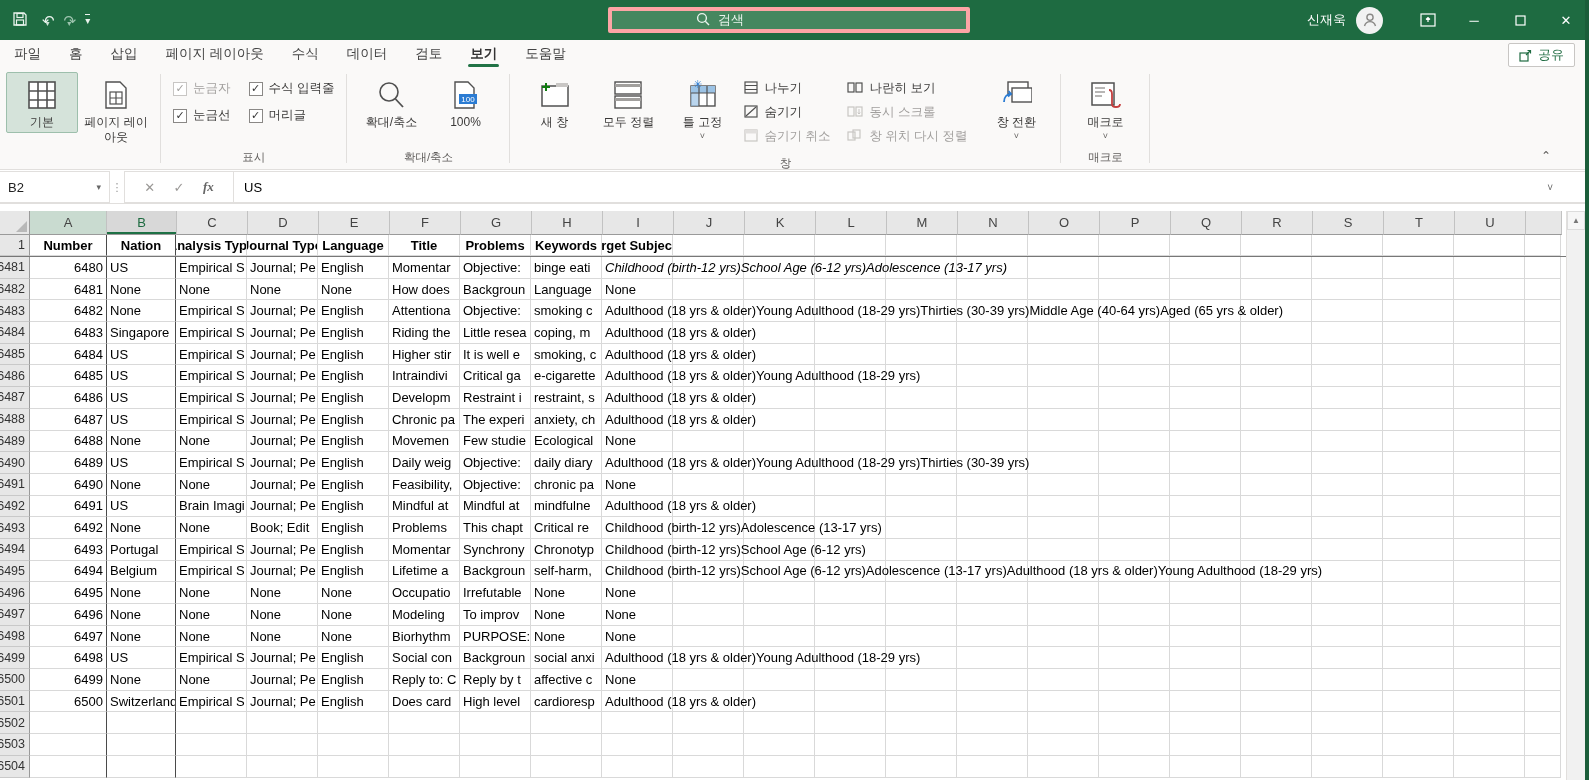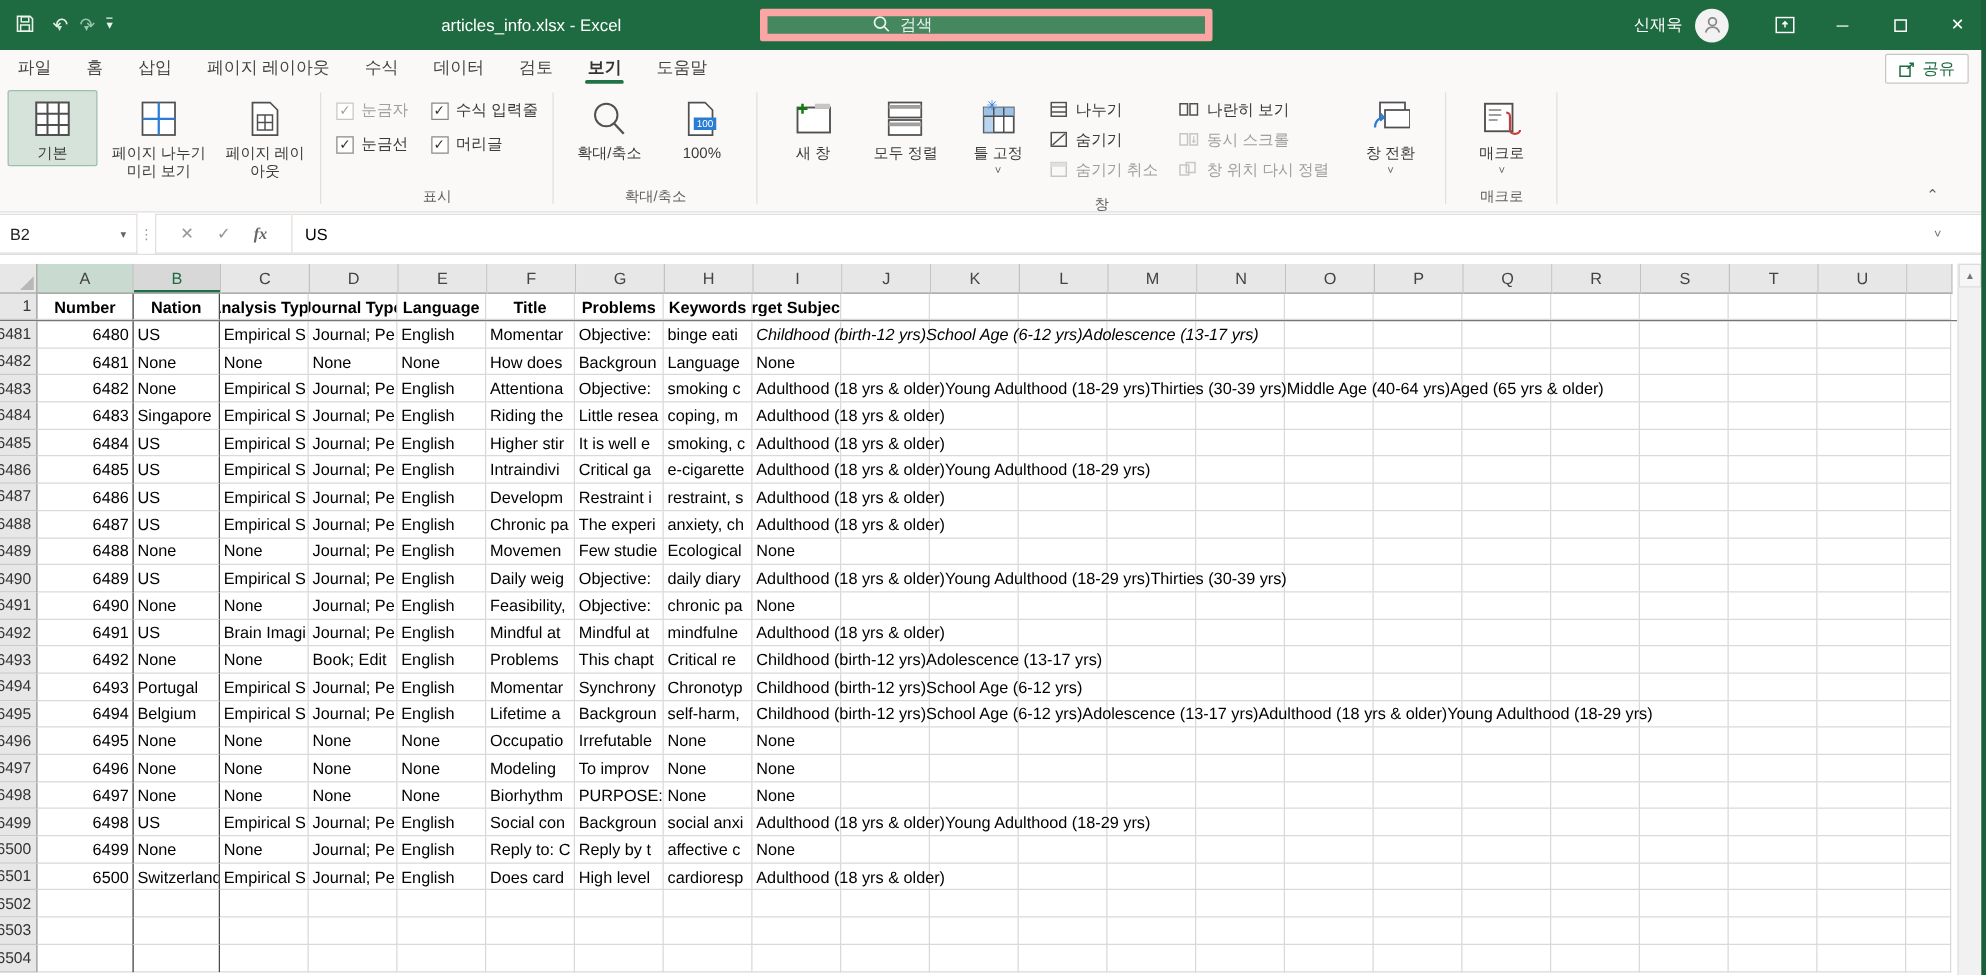--- a/index.html
+++ b/index.html
@@ -9,21 +9,21 @@
 
   
   .titlebar { position:absolute; left:0; top:0; width:1589px; height:40px;
     background:#1E6B41; display:flex; align-items:center; color:#fff; }
   .qat { display:flex; align-items:center; gap:14px; padding-left:12px; width:150px; }
   .qat .icon { font-size:15px; line-height:1; color:#EAF3ED; }
   .qat .sub { font-size:8px; color:#CFE3D7; margin-left:-9px; }
   .tb-title { position:absolute; left:255px; width:340px; text-align:center;
     font-size:13.5px; color:#fff; white-space:nowrap; }
   .searchbox { position:absolute; left:608px; top:7px; width:362px; height:26px;
-    background:#45875F; border:6px solid #fca5a5; border-radius:2px;
+    background:#45875F; border:4px solid #fca5a5; border-radius:2px;
     display:flex; align-items:center; gap:8px; padding-left:84px;
     font-size:13px; color:#E9F3EC; }
   .tb-right { position:absolute; right:0; top:0; height:40px; display:flex; align-items:center; }
   .tb-user { font-size:13px; margin-right:10px; }
   .avatar { width:27px; height:27px; border-radius:50%; background:#F2F2F2;
     display:flex; align-items:center; justify-content:center; margin-right:22px; }
   .winbtn { width:46px; height:40px; display:flex; align-items:center; justify-content:center;
     color:#fff; font-size:13px; }
   .ribbondisp-icon svg, .avatar svg { display:block; }
 
@@ -126,21 +126,20 @@
         <svg width="16" height="16" viewBox="0 0 16 16">
             <path d="M2 2h10l2 2v10H2z" fill="none" stroke="#EAF3ED" stroke-width="1.3"></path>
             <rect x="5" y="2.5" width="6" height="4" fill="none" stroke="#EAF3ED" stroke-width="1.2"></rect>
             <rect x="4.5" y="9" width="7" height="5" fill="none" stroke="#EAF3ED" stroke-width="1.2"></rect>
           </svg>
       </span>
       <span class="icon">↶<span class="sub">▾</span></span>
       <span class="icon" style="color:#9DC4AE">↷<span class="sub" style="color:#9DC4AE">▾</span></span>
       <span class="icon" style="font-size:10px;border-top:1.5px solid #EAF3ED;padding-top:1px">▾</span>
     </div>
-    <div class="tb-title">articles_info.xlsx  -  Excel</div>
     <div class="searchbox">
       <span>
         <svg width="14" height="14" viewBox="0 0 14 14">
             <circle cx="6" cy="6" r="4.4" fill="none" stroke="#E9F3EC" stroke-width="1.4"></circle>
             <line x1="9.3" y1="9.3" x2="13" y2="13" stroke="#E9F3EC" stroke-width="1.4"></line>
           </svg>
       </span>
       <span>검색</span>
     </div>
     <div class="tb-right">
@@ -191,29 +190,20 @@
     <div class="rgroup">
       <div class="rgroup-content">
         <div class="bigbtn selected">
           <span class="bicon">
             <svg width="30" height="30" viewBox="0 0 30 30">
                 <rect x="2" y="2" width="26" height="26" fill="#fff" stroke="#505050" stroke-width="1.6"></rect>
                 <path d="M2 11h26M2 20h26M11 2v26M20 2v26" stroke="#505050" stroke-width="1.6"></path>
               </svg>
           </span>
           <span>기본</span>
-        </div>
-        <div class="bigbtn wide">
-          <span class="bicon">
-            <svg width="30" height="30" viewBox="0 0 30 30">
-                <rect x="2" y="2" width="26" height="26" fill="#fff" stroke="#505050" stroke-width="1.4"></rect>
-                <path d="M2 15h26M15 2v26" stroke="#2B7CD3" stroke-width="1.8"></path>
-              </svg>
-          </span>
-          <span>페이지 나누기 미리 보기</span>
         </div>
         <div class="bigbtn">
           <span class="bicon">
             <svg width="26" height="30" viewBox="0 0 26 30">
                 <path d="M3 2h14l6 6v20H3z" fill="#fff" stroke="#505050" stroke-width="1.4"></path>
                 <rect x="7" y="12" width="12" height="12" fill="none" stroke="#505050" stroke-width="1.2"></rect>
                 <path d="M7 18h12M13 12v12" stroke="#505050" stroke-width="1.2"></path>
               </svg>
           </span>
           <span>페이지 레이아웃</span>

